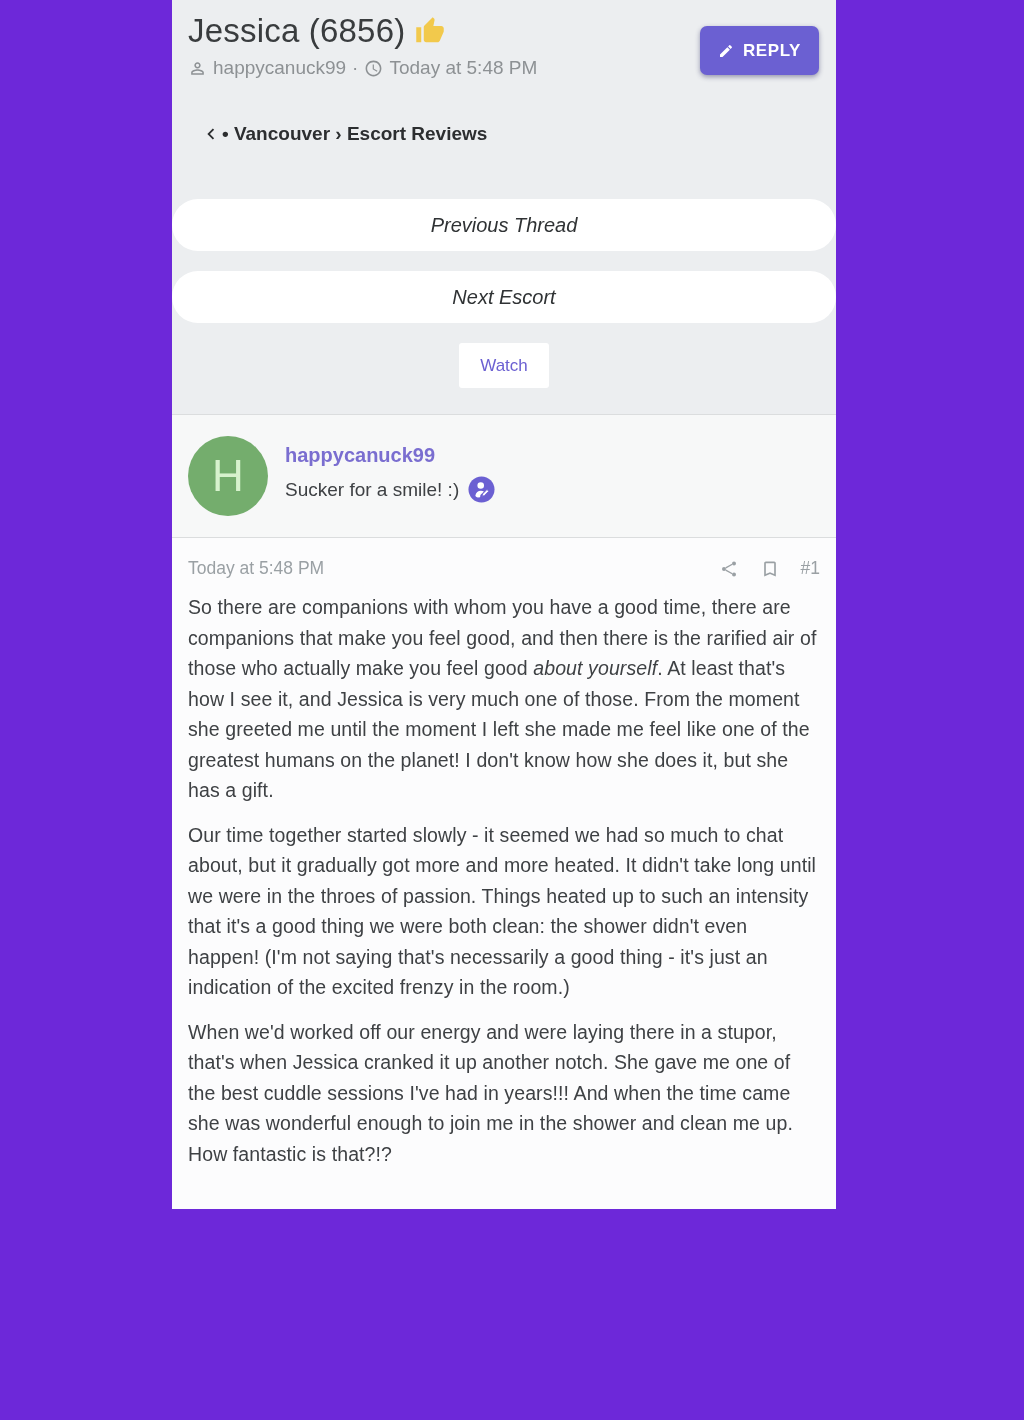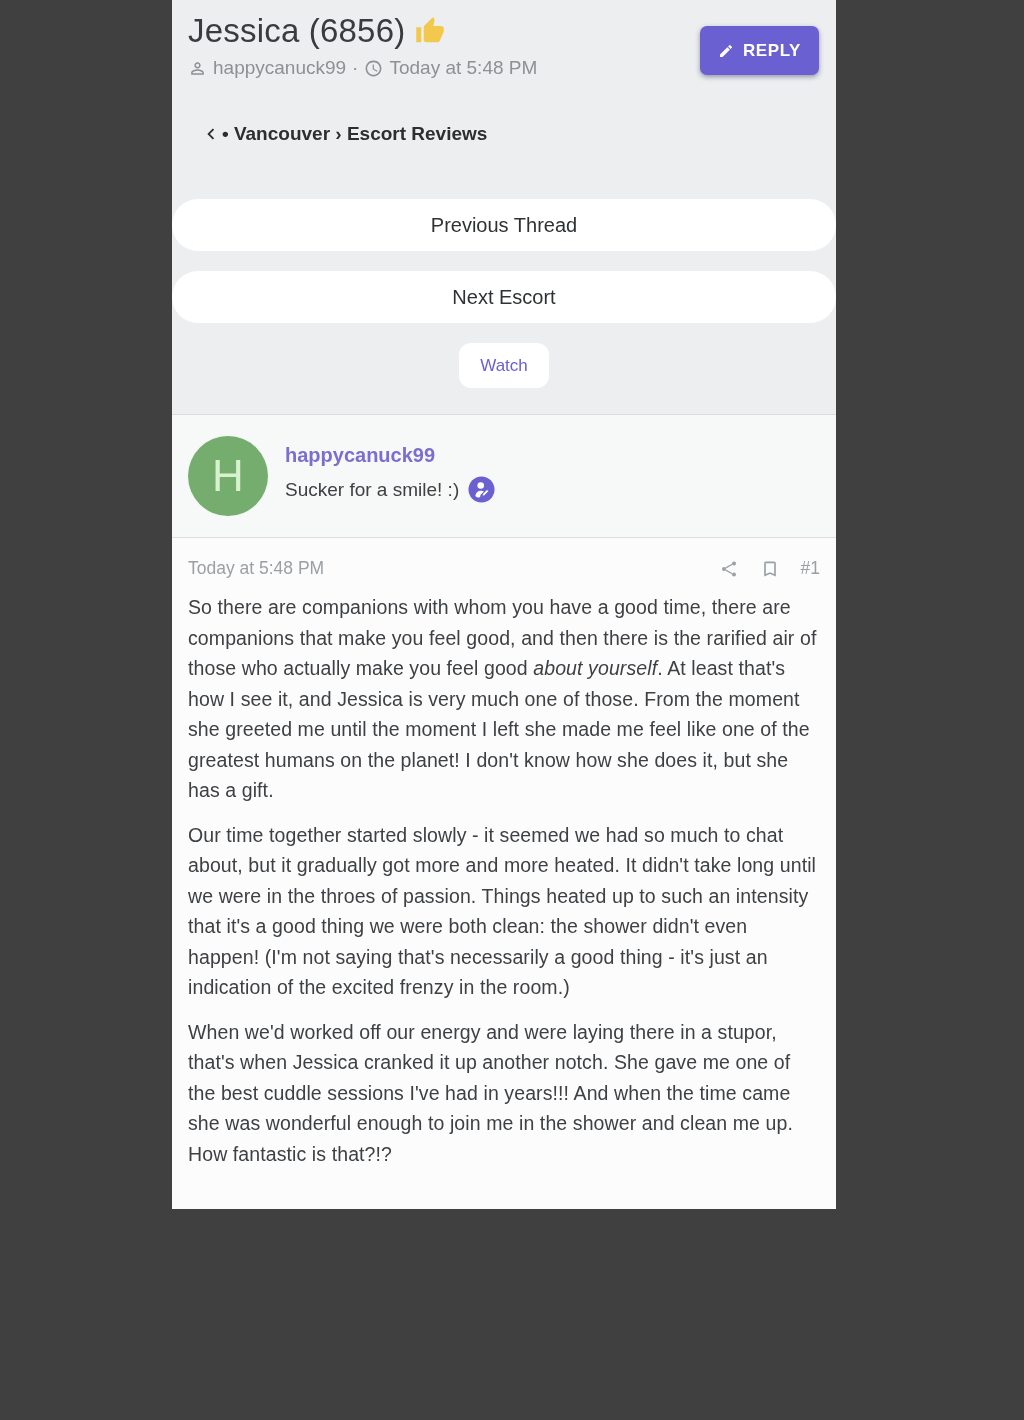--- a/index.html
+++ b/index.html
@@ -2,21 +2,21 @@
 <html style="--accent: #6b60d2; --username: #7a6ed0; --header-bg: #eceef0; --card-bg: #f7f8f8; --post-bg: #fcfcfd; --divider: #dbddde; --text-dark: #3e4144; --text-gray: #8d9194; --meta-gray: #9aa0a4; --avatar-green: #74ad6d; --avatar-letter: #d7f2cd;"><head>
 <meta charset="utf-8">
 <style>
   * { margin:0; padding:0; box-sizing:border-box; }
   html,body { background:#ffffff; }
   body {
     width:1024px; height:1420px; overflow:hidden;
     font-family:"Liberation Sans", sans-serif;
     -webkit-font-smoothing:antialiased;
   }
-  .page { width:1024px; height:1420px; background:#404040; }
+  .page { width:1024px; height:1420px; background:#6d28d9; }
   .column { margin-left:172px; width:664px; height:100%; }
 
   
   .thread-header { background:var(--header-bg); padding:0 0 26px 0; }
   .title-row { display:flex; justify-content:space-between; align-items:flex-start; padding:12px 16px 0 16px; }
   .title-block h1 { font-size:33px; font-weight:400; color:#393c3e; letter-spacing:.2px; display:flex; align-items:center; gap:10px; }
   .thumb-emoji { width:30px; height:30px; display:inline-block; }
   .author-line { margin-top:7px; display:flex; align-items:center; gap:6px; font-size:19px; color:var(--text-gray); }
   .author-line svg { width:19px; height:19px; flex:0 0 auto; }
   .reply-btn {
@@ -29,29 +29,29 @@
   }
   .reply-btn svg { width:16px; height:16px; }
 
   .breadcrumb-row { margin-top:44px; padding:0 16px 0 28px; display:flex; align-items:center; gap:0; cursor:pointer; }
   .breadcrumb-row svg { width:22px; height:22px; }
   .breadcrumb-text { font-size:19px; font-weight:700; color:#2c2e30; }
 
   .nav-pill {
     display:block; width:100%; height:52px; border:none; cursor:pointer;
     background:#fff; border-radius:27px; font-family:inherit;
-    font-size:20px; color:#2f3234; text-align:center;
+    font-size:20px; color:#2f3234; text-align:center;font-style:italic;
   }
   .nav-pill.prev { margin-top:54px; }
   .nav-pill.next { margin-top:20px; }
   .watch-wrap { text-align:center; margin-top:20px; }
   .watch-btn {
     display:inline-block; background:#fff; border:none; cursor:pointer;
     font-family:inherit; font-size:17px; font-weight:500; color:var(--accent);
-    padding:0 21px; height:45px; border-radius:12px;
+    padding:0 21px; height:45px; border-radius:3px;
   }
 
   
   .user-card {
     background:var(--card-bg);
     border-top:1px solid var(--divider); border-bottom:1px solid var(--divider);
     padding:21px 16px; display:flex; gap:17px; align-items:flex-start;
   }
   .avatar {
     width:80px; height:80px; border-radius:50%; flex:0 0 auto; cursor:pointer;

